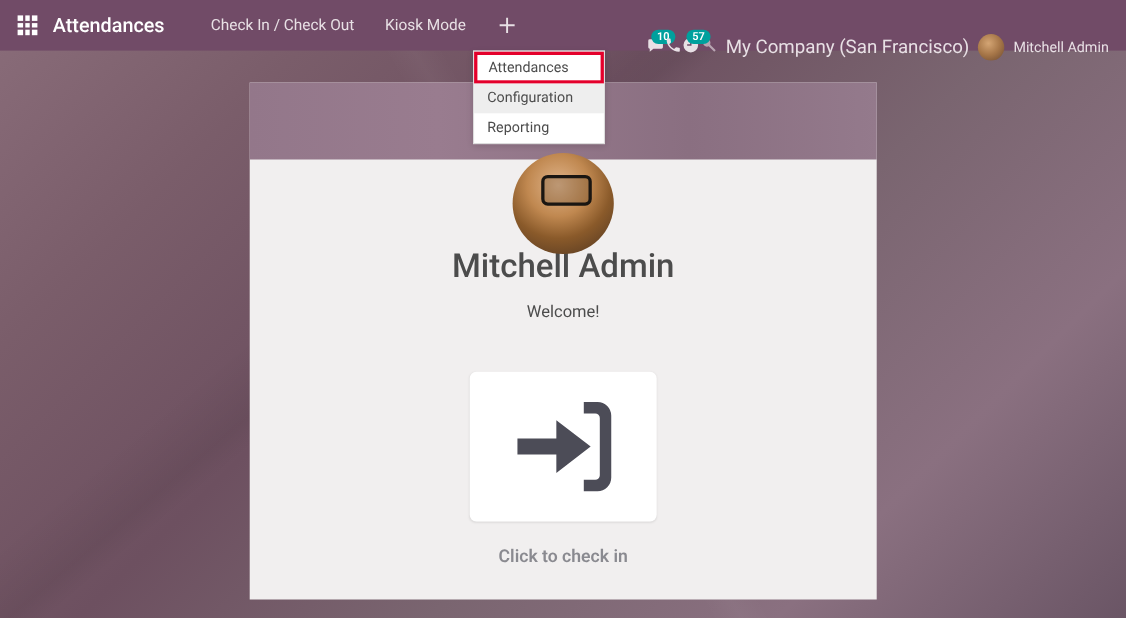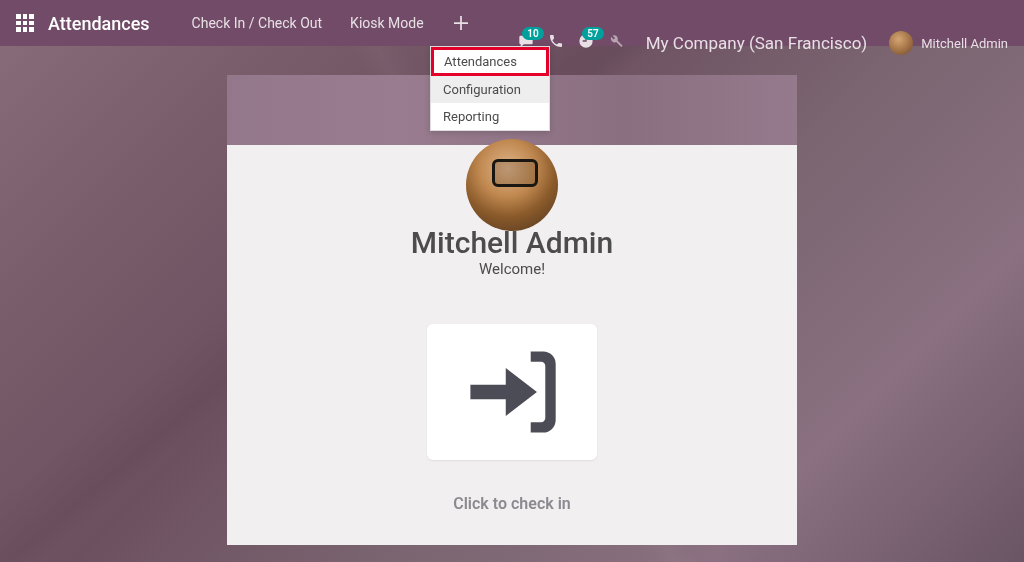--- a/index.html
+++ b/index.html
@@ -62,21 +62,20 @@
       display: flex;
       align-items: center;
       cursor: pointer;
       color: #e8e0e5;
       position: relative;
     }
     .nav-right {
       margin-left: auto;
       display: flex;
       align-items: center;
-      gap: 14px;
       margin-top: 40px;
     }
     .icon-badge-wrap { position: relative; cursor: pointer; }
     .badge {
       position: absolute;
       top: -6px; right: -10px;
       background: #00A09D;
       color: #fff;
       font-size: 10px;
       font-weight: 600;
@@ -163,35 +162,36 @@
       padding-top: 80px;
     }
     .employee-name {
       font-size: 30px;
       color: #4c4c4c;
       font-weight: 500;
     }
     .welcome {
       font-size: 15px;
       color: #4c4c4c;
+      margin-top: 14px;
     }
     .checkin-btn {
       margin-top: 46px;
       width: 170px;
       height: 136px;
       background: #fff;
       border-radius: 6px;
       display: flex;
       align-items: center;
       justify-content: center;
       cursor: pointer;
       box-shadow: 0 1px 2px rgba(0,0,0,0.08);
     }
     .checkin-hint {
-      margin-top: 34px;
+      margin-top: 22px;
       font-size: 16px;
       font-weight: 600;
       color: #8a8a90;
     }
   </style>
 </head>
 <body>
 
 <div class="navbar">
   <div class="nav-left">

